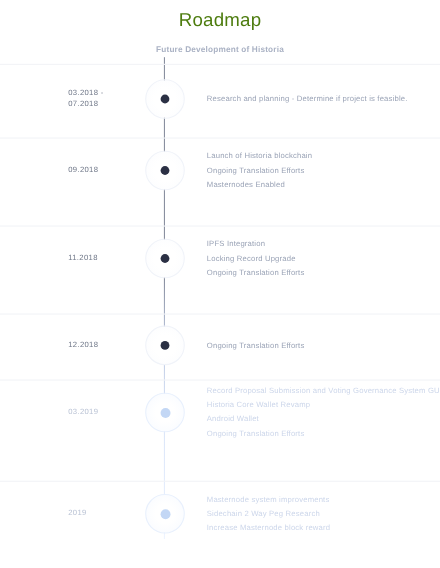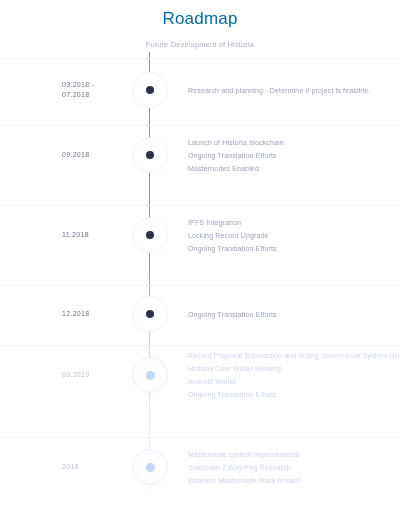--- a/index.html
+++ b/index.html
@@ -16,28 +16,28 @@
   }
 
   
   .header {
     padding-top: 8px;
     text-align: center;
   }
   .page-title {
     font-size: 17px;
     font-weight: 400;
-    color: #0369a1;
+    color: #4d7c0f;
     letter-spacing: 0.2px;
     margin: 0;
     line-height: 22px;
   }
   .page-subtitle {
     font-size: 7.5px;
-    font-weight: 400;
+    font-weight: 700;
     color: #aab2c4;
     letter-spacing: 0.15px;
     margin: 10px 0 16px 0;
     line-height: 10px;
   }
 
   
   .timeline {
     position: absolute;
     top: 52px;

